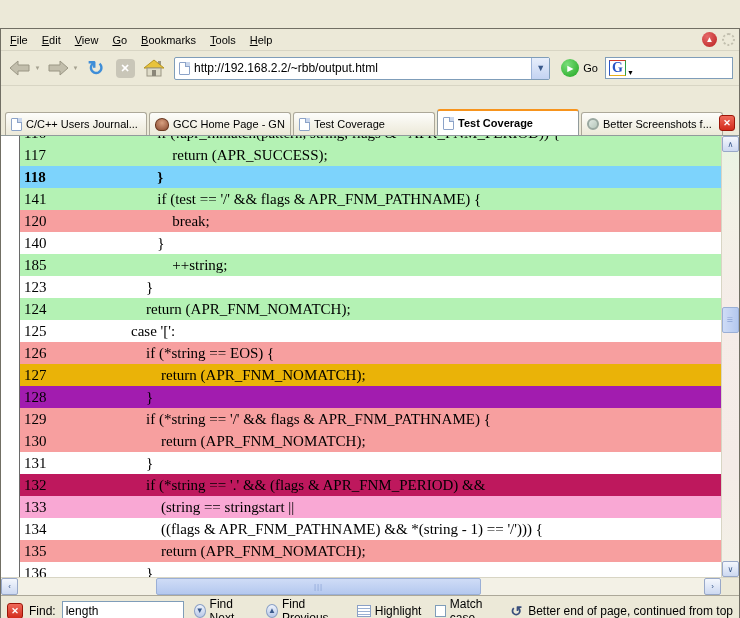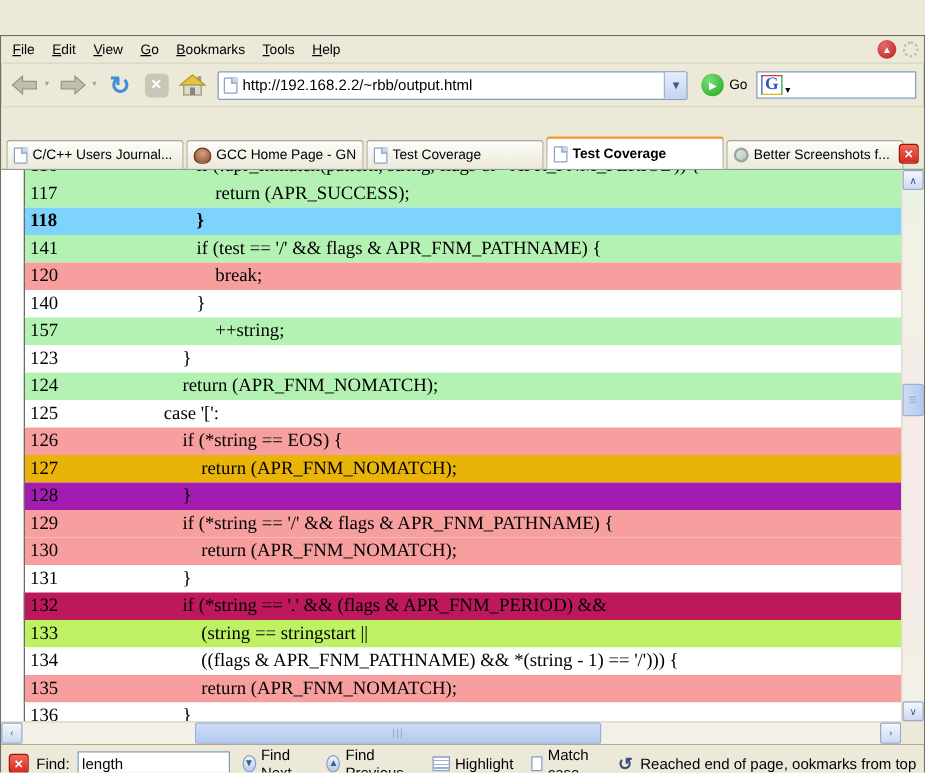--- a/index.html
+++ b/index.html
@@ -210,21 +210,21 @@
           </div>
           <div class="crow" style="background: rgb(247, 159, 159);">
             <span class="ln">120</span>
             <span class="ct">               break;</span>
           </div>
           <div class="crow" style="background: rgb(255, 255, 255);">
             <span class="ln">140</span>
             <span class="ct">           }</span>
           </div>
           <div class="crow" style="background: rgb(180, 242, 180);">
-            <span class="ln">157</span>
+            <span class="ln">185</span>
             <span class="ct">               ++string;</span>
           </div>
           <div class="crow" style="background: rgb(255, 255, 255);">
             <span class="ln">123</span>
             <span class="ct">        }</span>
           </div>
           <div class="crow" style="background: rgb(180, 242, 180);">
             <span class="ln">124</span>
             <span class="ct">        return (APR_FNM_NOMATCH);</span>
           </div>
@@ -253,21 +253,21 @@
             <span class="ct">            return (APR_FNM_NOMATCH);</span>
           </div>
           <div class="crow" style="background: rgb(255, 255, 255);">
             <span class="ln">131</span>
             <span class="ct">        }</span>
           </div>
           <div class="crow" style="background: #be185d;">
             <span class="ln">132</span>
             <span class="ct">        if (*string == '.' &amp;&amp; (flags &amp; APR_FNM_PERIOD) &amp;&amp;</span>
           </div>
-          <div class="crow" style="background: #bef264;">
+          <div class="crow" style="background: #f9a8d4;">
             <span class="ln">133</span>
             <span class="ct">            (string == stringstart ||</span>
           </div>
           <div class="crow" style="background: rgb(255, 255, 255);">
             <span class="ln">134</span>
             <span class="ct">            ((flags &amp; APR_FNM_PATHNAME) &amp;&amp; *(string - 1) == '/'))) {</span>
           </div>
           <div class="crow" style="background: rgb(247, 159, 159);">
             <span class="ln">135</span>
             <span class="ct">            return (APR_FNM_NOMATCH);</span>
@@ -306,21 +306,21 @@
     </div>
     <div class="fb-btn">
       <span class="hl-icon"></span>
       <span>Highlight</span>
     </div>
     <div class="fb-btn">
       <span class="fb-check"></span>
       <span>Match case</span>
     </div>
     <span class="wrap-icon">↺</span>
-    <span class="fb-status">Reached end of page, ookmarks from top</span>
+    <span class="fb-status">Better end of page, continued from top</span>
   </div>
 
   <div class="statusbar">
     <span class="sb-status">Done</span>
     <div class="foxytunes" id="foxytunes">
         <div class="ft-btn bare">◀</div>
         <div class="ft-btn accent">♪</div>
         <div class="ft-sep"></div>
         <div class="ft-btn">«</div>
         <div class="ft-btn">▶</div>

